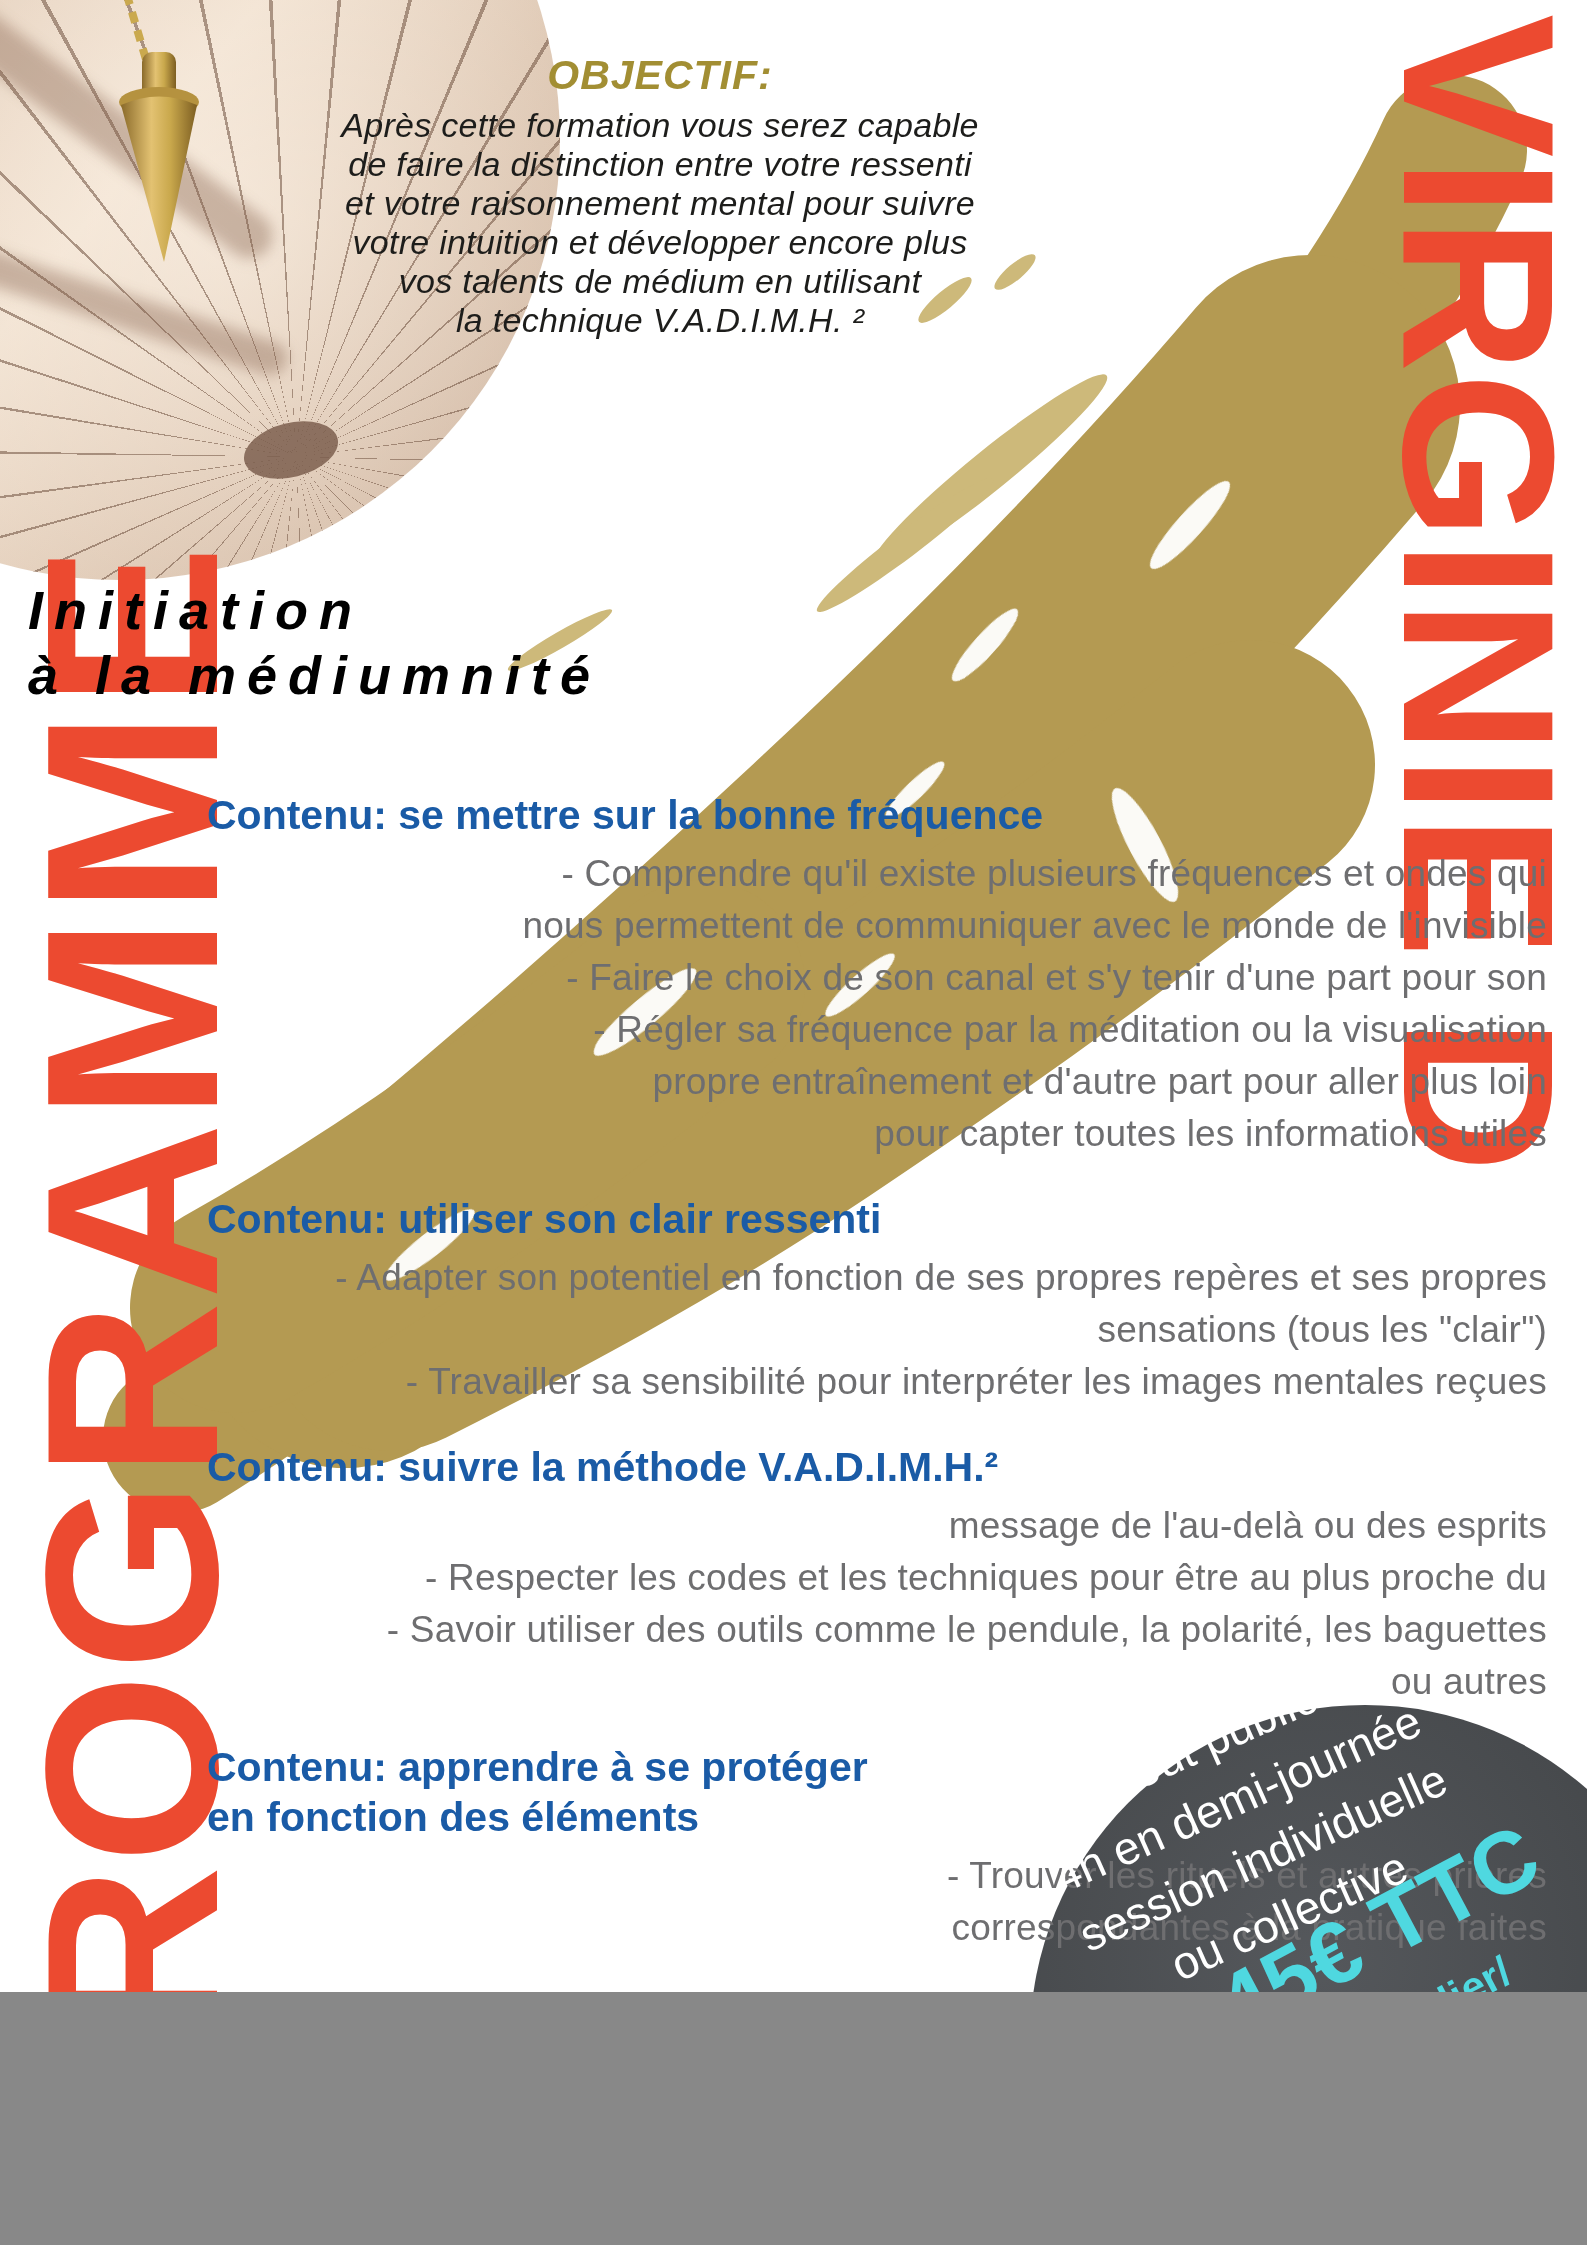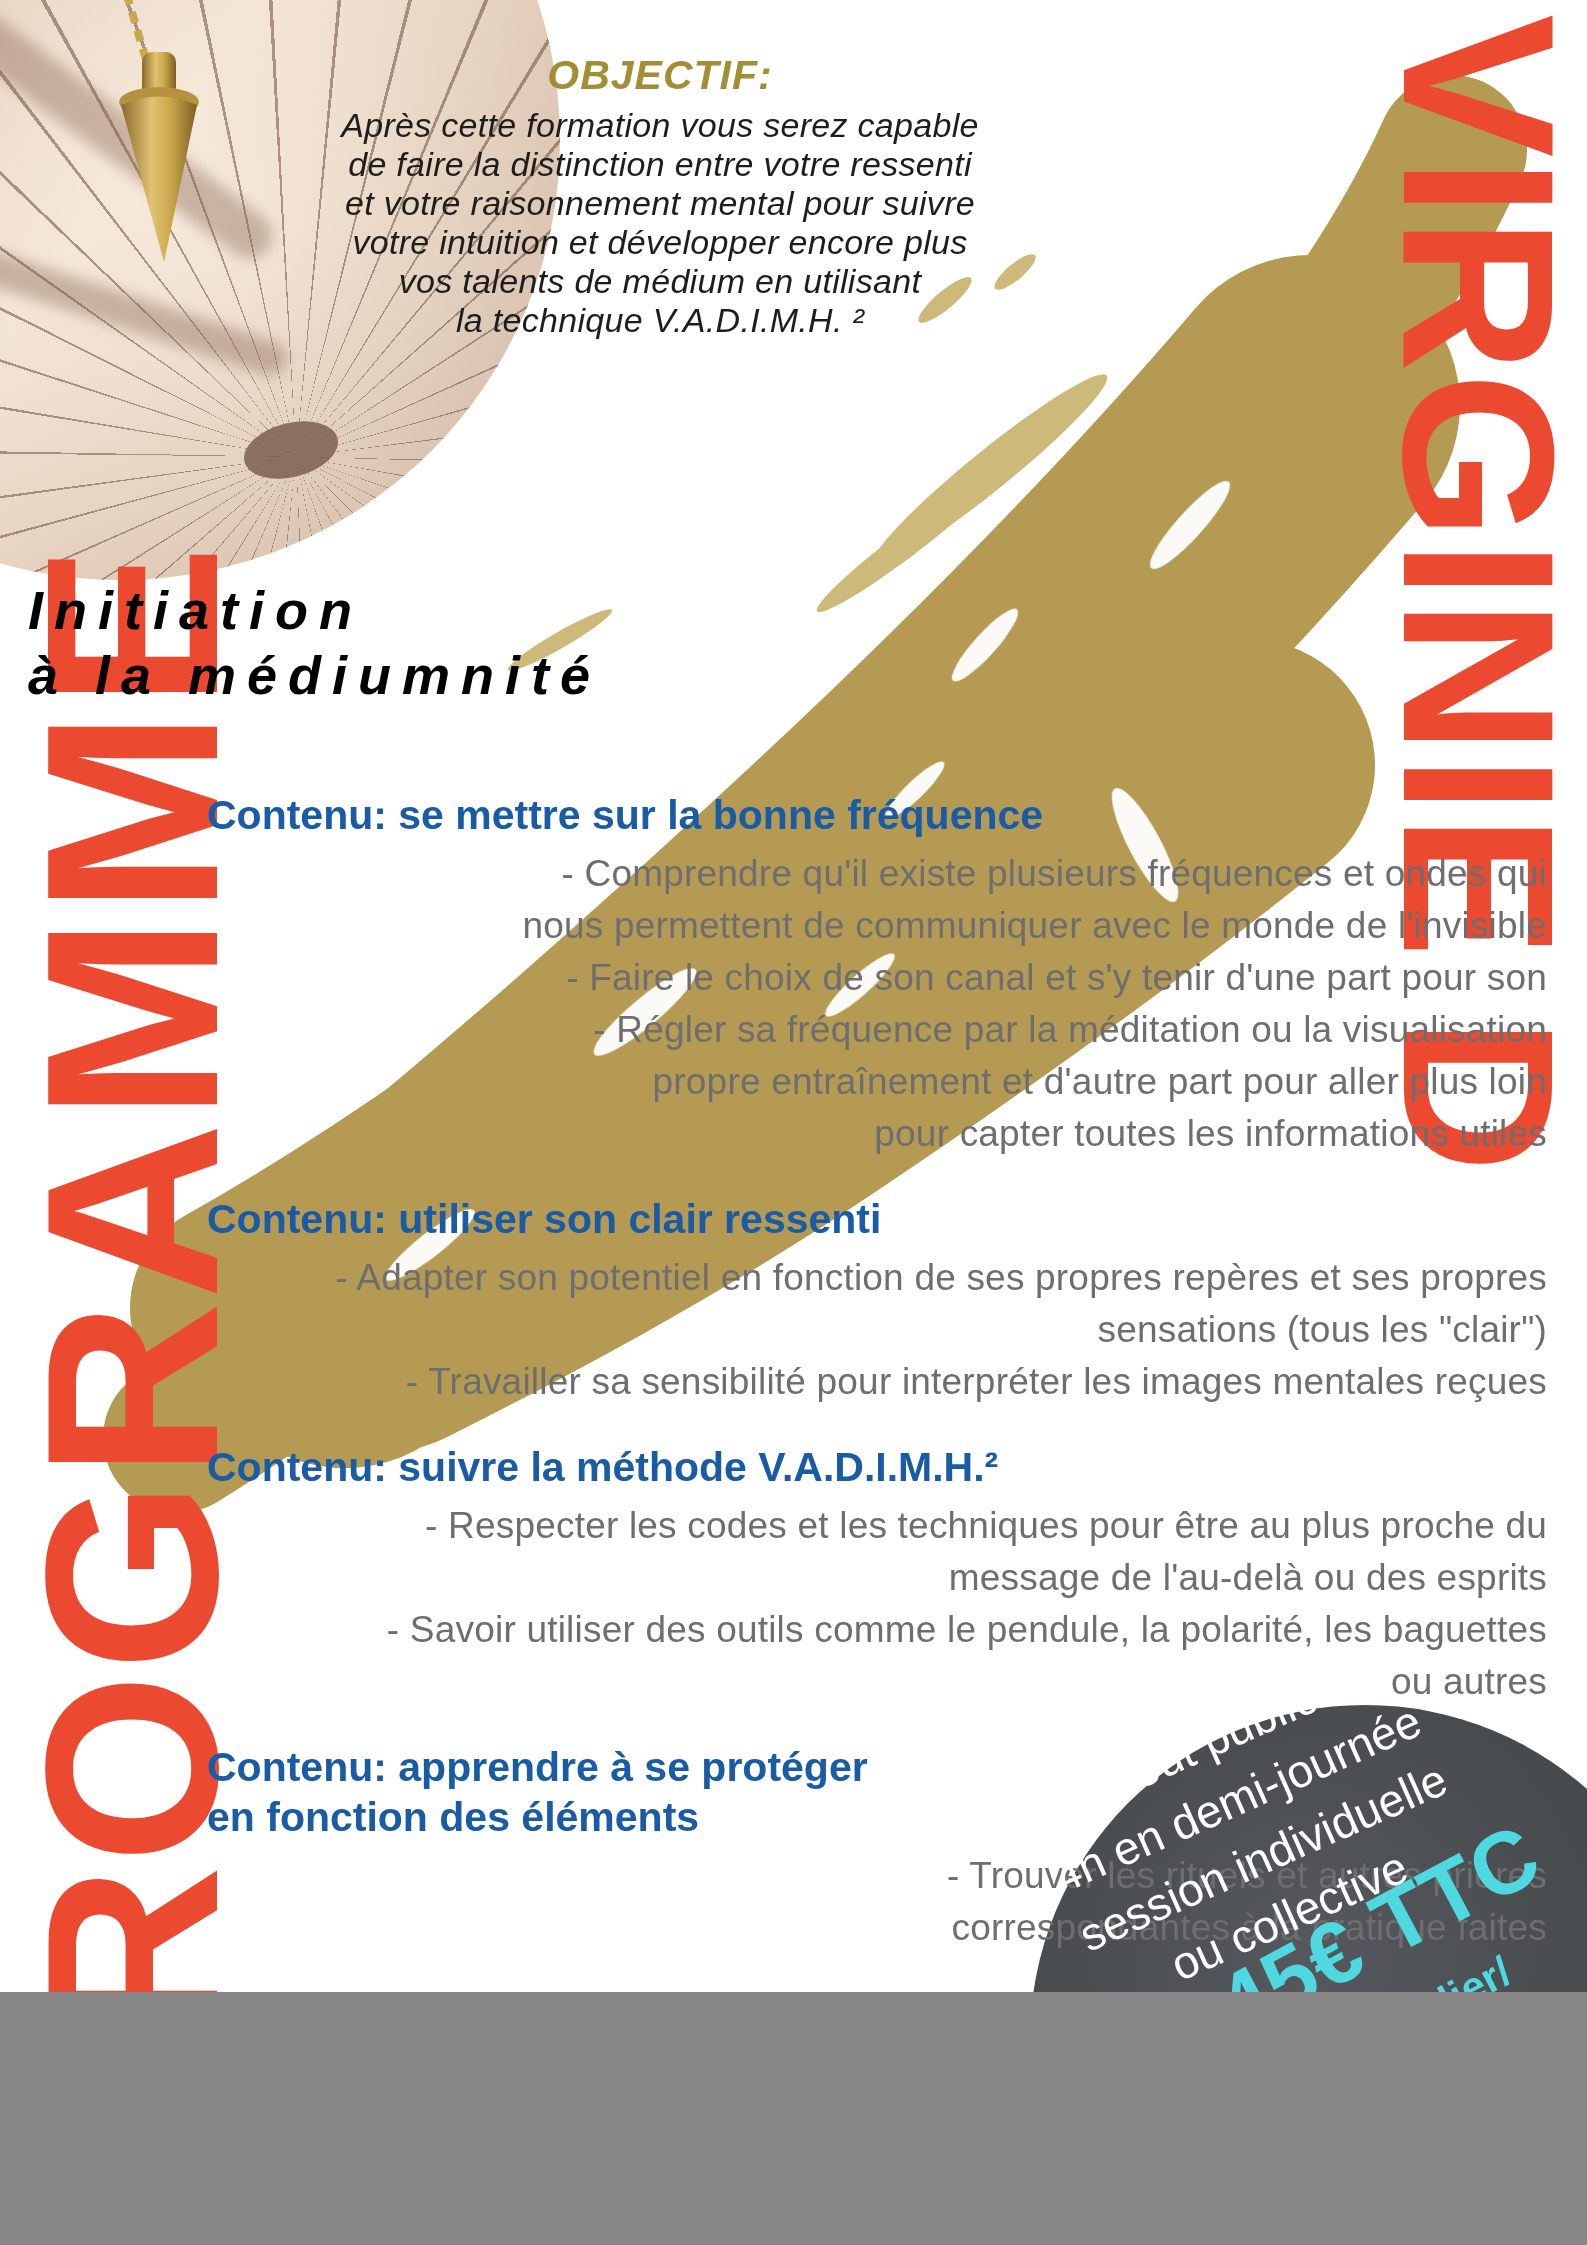--- a/index.html
+++ b/index.html
@@ -205,22 +205,22 @@
           <div class="body-line">- Adapter son potentiel en fonction de ses propres repères et ses propres</div>
           <div class="body-line">sensations (tous les "clair")</div>
           <div class="body-line">- Travailler sa sensibilité pour interpréter les images mentales reçues</div>
         </div>
     </div>
     <div class="section">
       <div class="section-head">
           <div class="heading-line">Contenu: suivre la méthode V.A.D.I.M.H.²</div>
         </div>
       <div>
+          <div class="body-line">message de l'au-delà ou des esprits</div>
           <div class="body-line">- Respecter les codes et les techniques pour être au plus proche du</div>
-          <div class="body-line">message de l'au-delà ou des esprits</div>
           <div class="body-line">- Savoir utiliser des outils comme le pendule, la polarité, les baguettes</div>
           <div class="body-line">ou autres</div>
         </div>
     </div>
     <div class="section">
       <div class="section-head">
           <div class="heading-line">Contenu: apprendre à se protéger</div>
           <div class="heading-line">en fonction des éléments</div>
         </div>
       <div>

